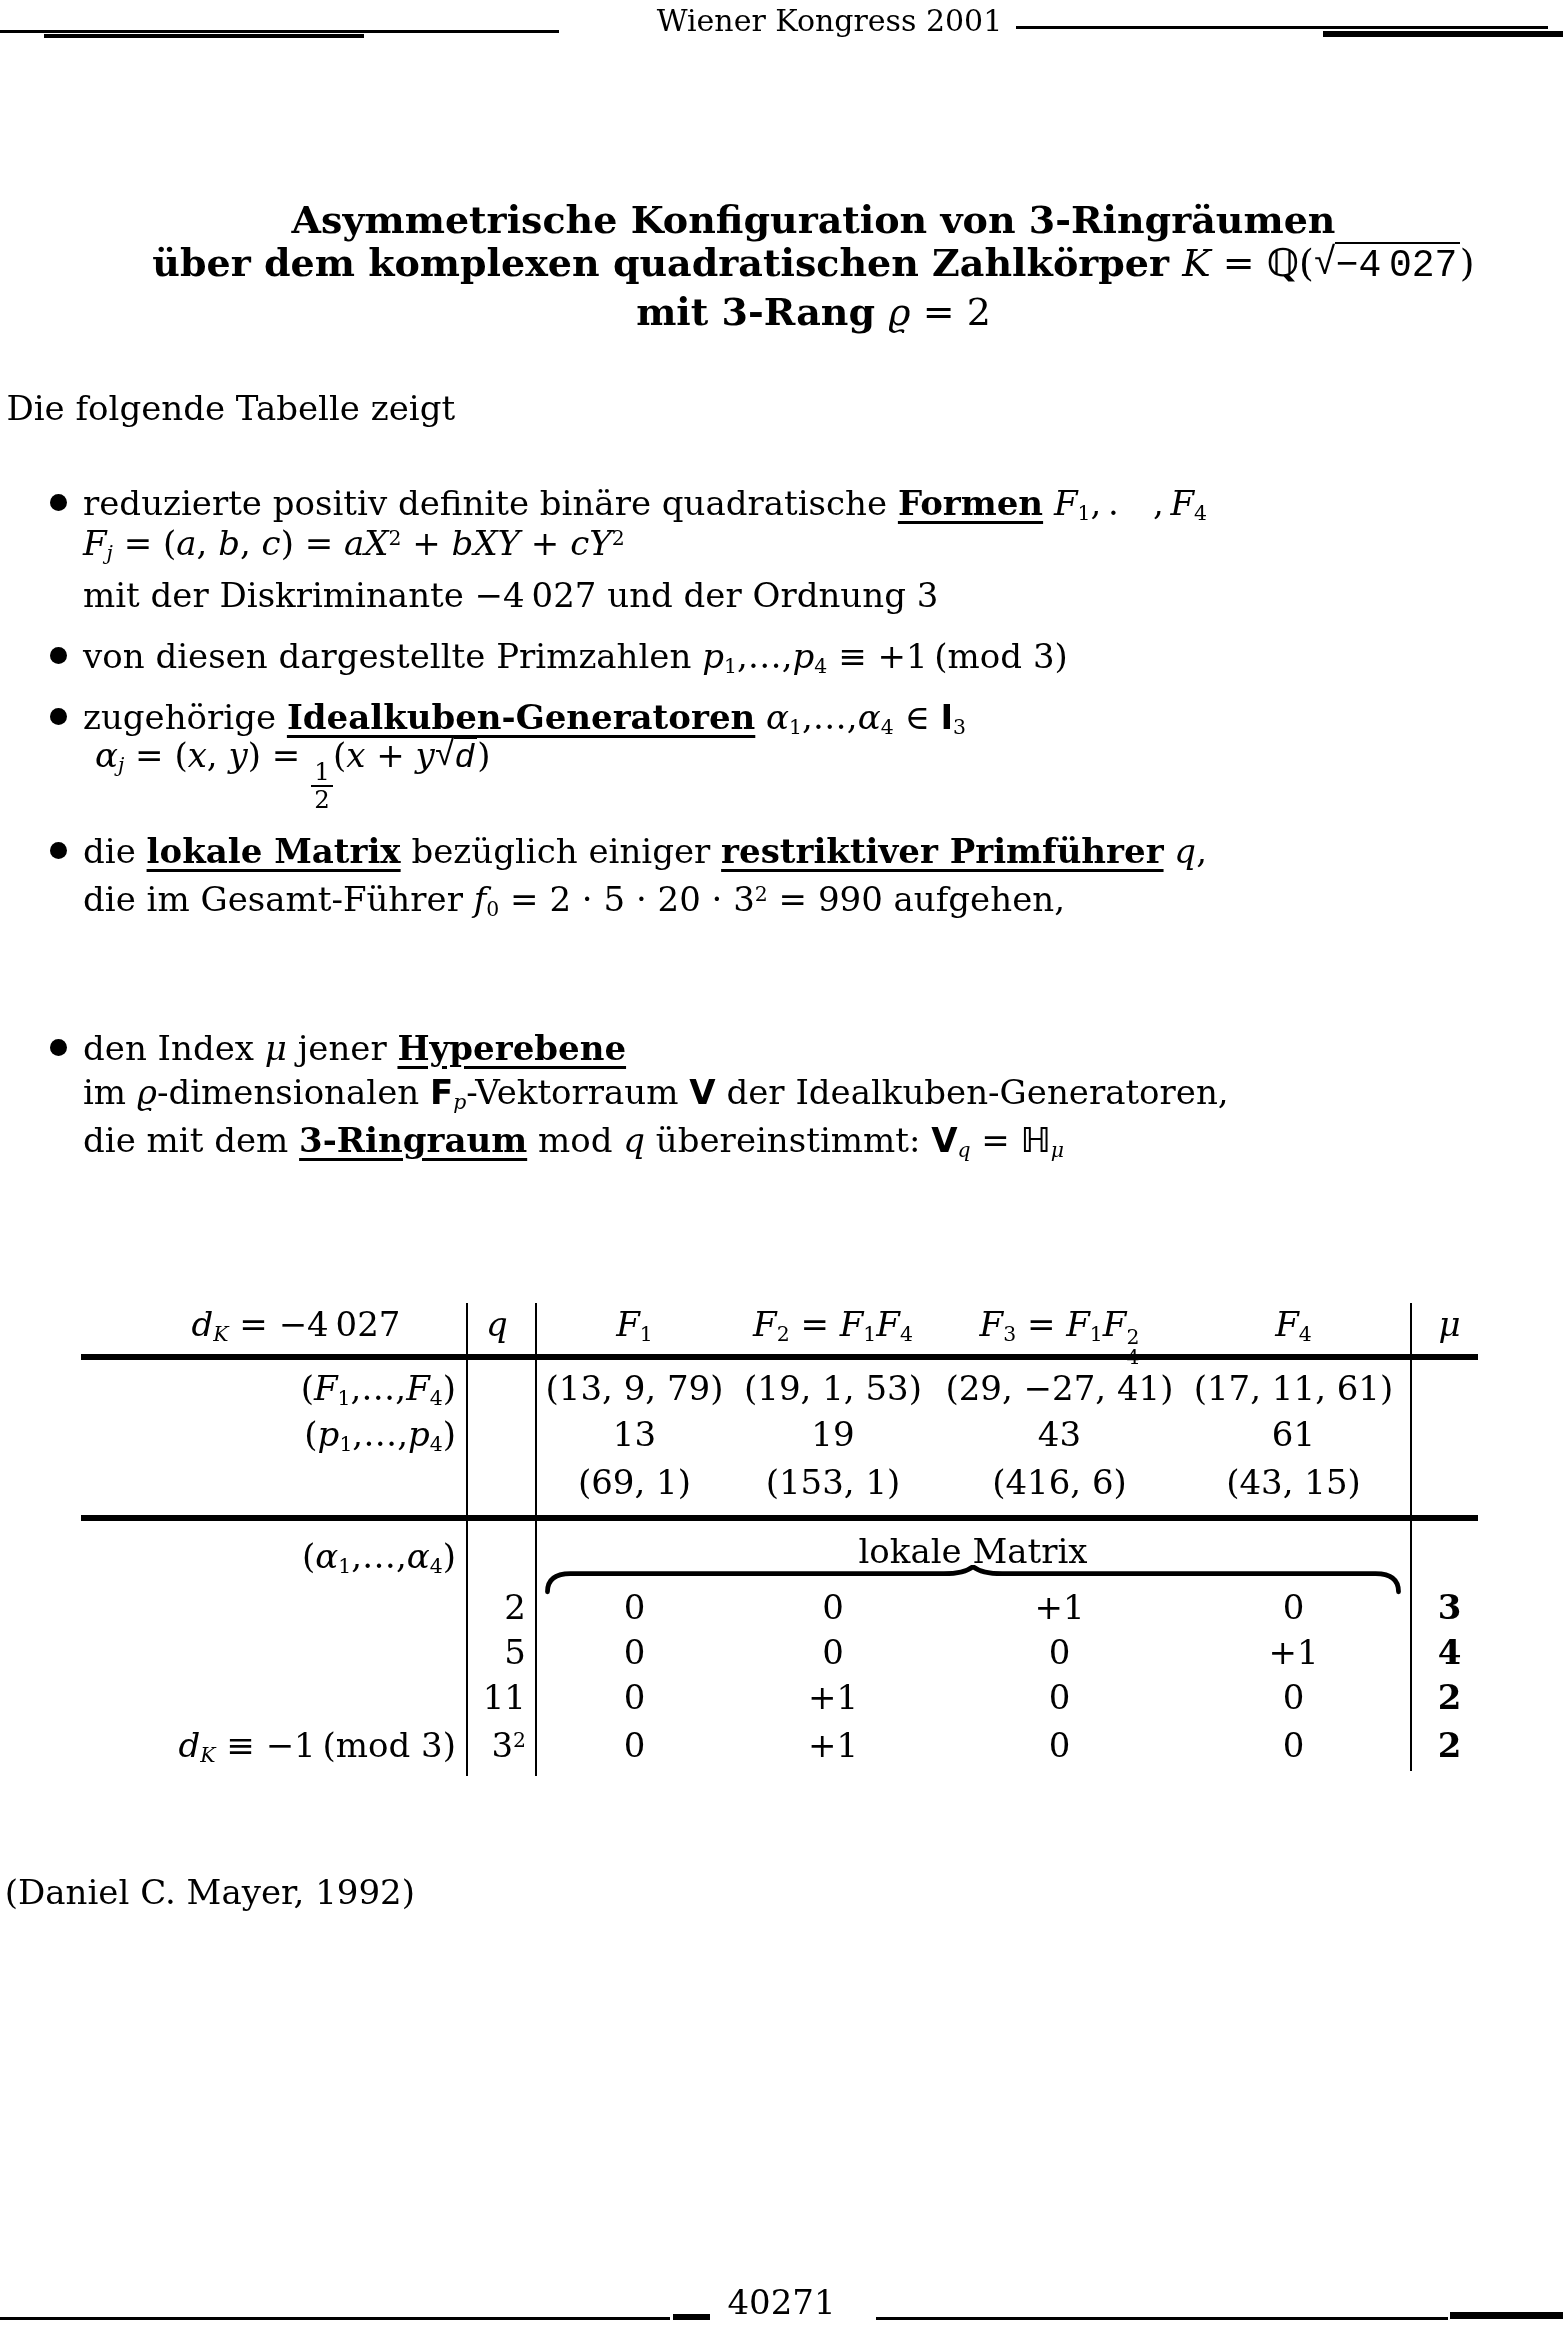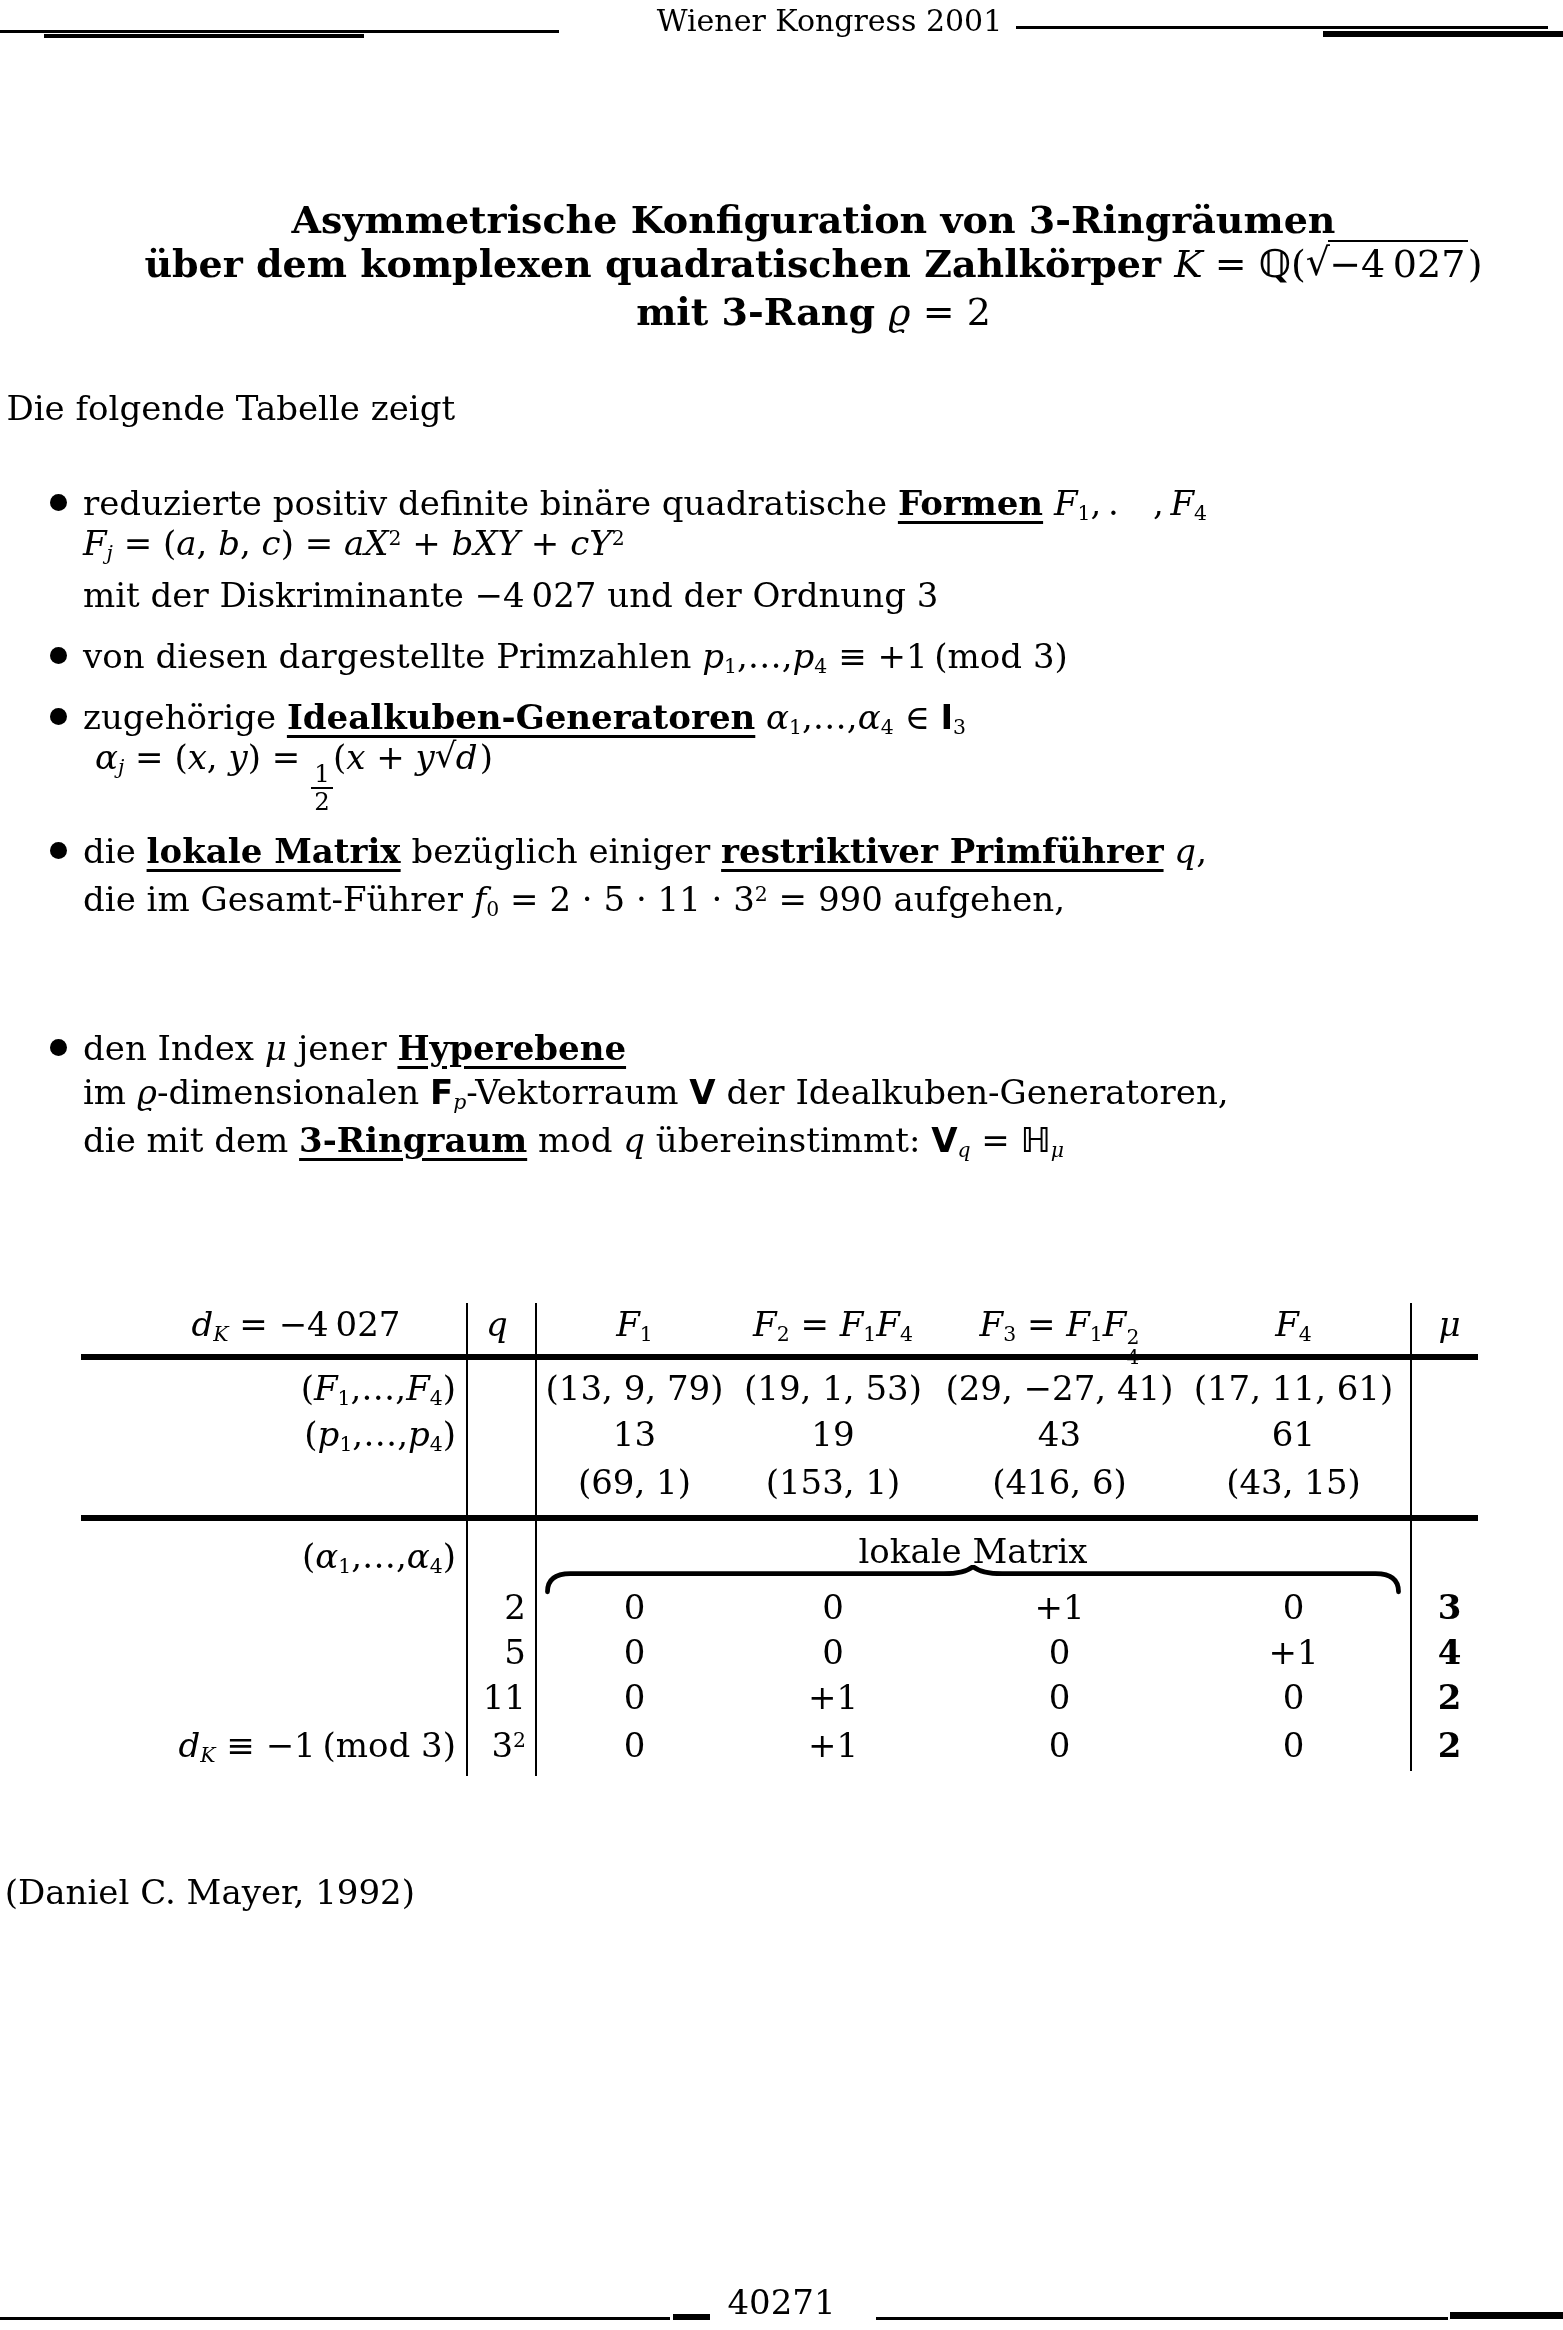--- a/index.html
+++ b/index.html
@@ -15,21 +15,21 @@
   .title-line{left:0;width:100%;text-align:center;font-size:38px;padding-left:32px;}
   .bold{font-weight:bold;}
   
   .seg-b{font-weight:bold;}
   .seg-i{font-style:italic;}
   .seg-bu{font-weight:bold;text-decoration:underline;text-decoration-thickness:3.2px;text-underline-offset:6.4px;}
   .seg-bb{font-family:"DejaVu Sans",sans-serif;font-weight:bold;}
   .seg-sub,.seg-isub{font-size:60%;vertical-align:-0.25em;}
   .seg-isub{font-style:italic;}
   .seg-sup{font-size:60%;vertical-align:0.5em;}
-  .sqrt{white-space:nowrap;}
+  .sqrt{white-space:nowrap;font-family:Liberation Mono, monospace;}
   .rsign{display:inline-block;transform:translateY(-1.6px);}
   .rad{display:inline-block;border-top:2.8px solid #000;padding:0 2.4px 0 0.8px;margin-left:-1.6px;}
   .frac{display:inline-flex;flex-direction:column;align-items:center;vertical-align:-0.55em;line-height:1.05;font-size:72%;}
   .frac .den{border-top:2.4px solid #000;padding:0 3.2px;}
   .ss{display:inline-flex;flex-direction:column;align-items:flex-start;line-height:0.95;font-size:60%;vertical-align:-0.4em;}
   
   .cell{position:absolute;white-space:nowrap;}
   .c-label{left:80px;width:376px;text-align:right;}
   .c-labelh{left:128px;width:336px;text-align:center;}
   .c-q{left:468px;width:58px;text-align:right;padding-right:4.8px;}
@@ -67,21 +67,21 @@
 
   <div class="dot" style="left:50px;top:708px"></div>
   <div class="abs" style="left:83px;top:697px"><span>zugehörige </span><span class="seg-bu">Idealkuben-Generatoren</span><span> </span><span class="seg-i">α</span><span class="seg-sub">1</span><span>,…,</span><span class="seg-i">α</span><span class="seg-sub">4</span><span> ∈ </span><span class="seg-bb">I</span><span class="seg-sub">3</span></div>
   <div class="abs" style="left:95px;top:735px"><span class="seg-i">α</span><span class="seg-isub">j</span><span> = (</span><span class="seg-i">x</span><span>, </span><span class="seg-i">y</span><span>) = </span><span class="frac">
         <span class="num">1</span>
         <span class="den">2</span>
       </span><span>(</span><span class="seg-i">x</span><span> + </span><span class="seg-i">y</span><span class="sqrt"><span class="rsign">√</span><span class="rad seg-i">d</span></span><span>)</span></div>
 
   <div class="dot" style="left:50px;top:842px"></div>
   <div class="abs" style="left:83px;top:831px"><span>die </span><span class="seg-bu">lokale Matrix</span><span> bezüglich einiger </span><span class="seg-bu">restriktiver Primführer</span><span> </span><span class="seg-i">q</span><span>,</span></div>
-  <div class="abs" style="left:83px;top:879px"><span>die im Gesamt-Führer </span><span class="seg-i">f</span><span class="seg-sub">0</span><span> = 2 · 5 · 11 · 3</span><span class="seg-sup">2</span><span> = 990 aufgehen,</span></div>
+  <div class="abs" style="left:83px;top:879px"><span>die im Gesamt-Führer </span><span class="seg-i">f</span><span class="seg-sub">0</span><span> = 2 · 5 · 20 · 3</span><span class="seg-sup">2</span><span> = 990 aufgehen,</span></div>
 
   <div class="dot" style="left:50px;top:1039px"></div>
   <div class="abs" style="left:83px;top:1028px"><span>den Index </span><span class="seg-i">μ</span><span> jener </span><span class="seg-bu">Hyperebene</span></div>
   <div class="abs" style="left:83px;top:1072px"><span>im </span><span class="seg-i">ϱ</span><span>-dimensionalen </span><span class="seg-bb">F</span><span class="seg-isub">p</span><span>-Vektorraum </span><span class="seg-bb">V</span><span> der Idealkuben-Generatoren,</span></div>
   <div class="abs" style="left:83px;top:1120px"><span>die mit dem </span><span class="seg-bu">3-Ringraum</span><span> mod </span><span class="seg-i">q</span><span> übereinstimmt: </span><span class="seg-bb">V</span><span class="seg-isub">q</span><span> = </span><span class="seg-bb">ℍ</span><span class="seg-isub">μ</span></div>
 
   <div class="vr" style="left:466px;top:1303px;width:2.4px;height:473px"></div>
   <div class="vr" style="left:535px;top:1303px;width:2.4px;height:473px"></div>
   <div class="vr" style="left:1410px;top:1303px;width:2.4px;height:468px"></div>
 

